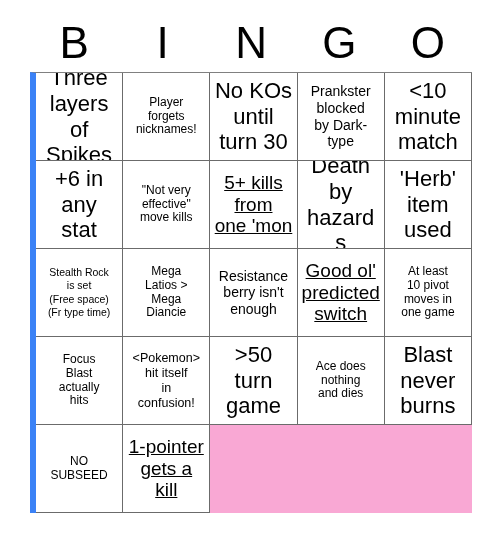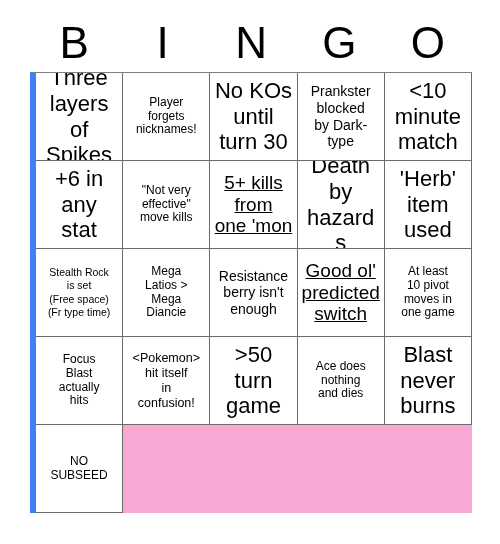--- a/index.html
+++ b/index.html
@@ -206,15 +206,20 @@
       </div>
       <div class="cell">
         <span class="cell-text size-xl">Blast
 never
 burns</span>
       </div>
       <div class="cell">
         <span class="cell-text size-md">NO
 SUBSEED</span>
       </div>
+      <div class="cell">
+        <span class="cell-text size-lg">1-pointer
+gets a
+kill</span>
+      </div>
     </div>
 
 </div>
 
 </body></html>

